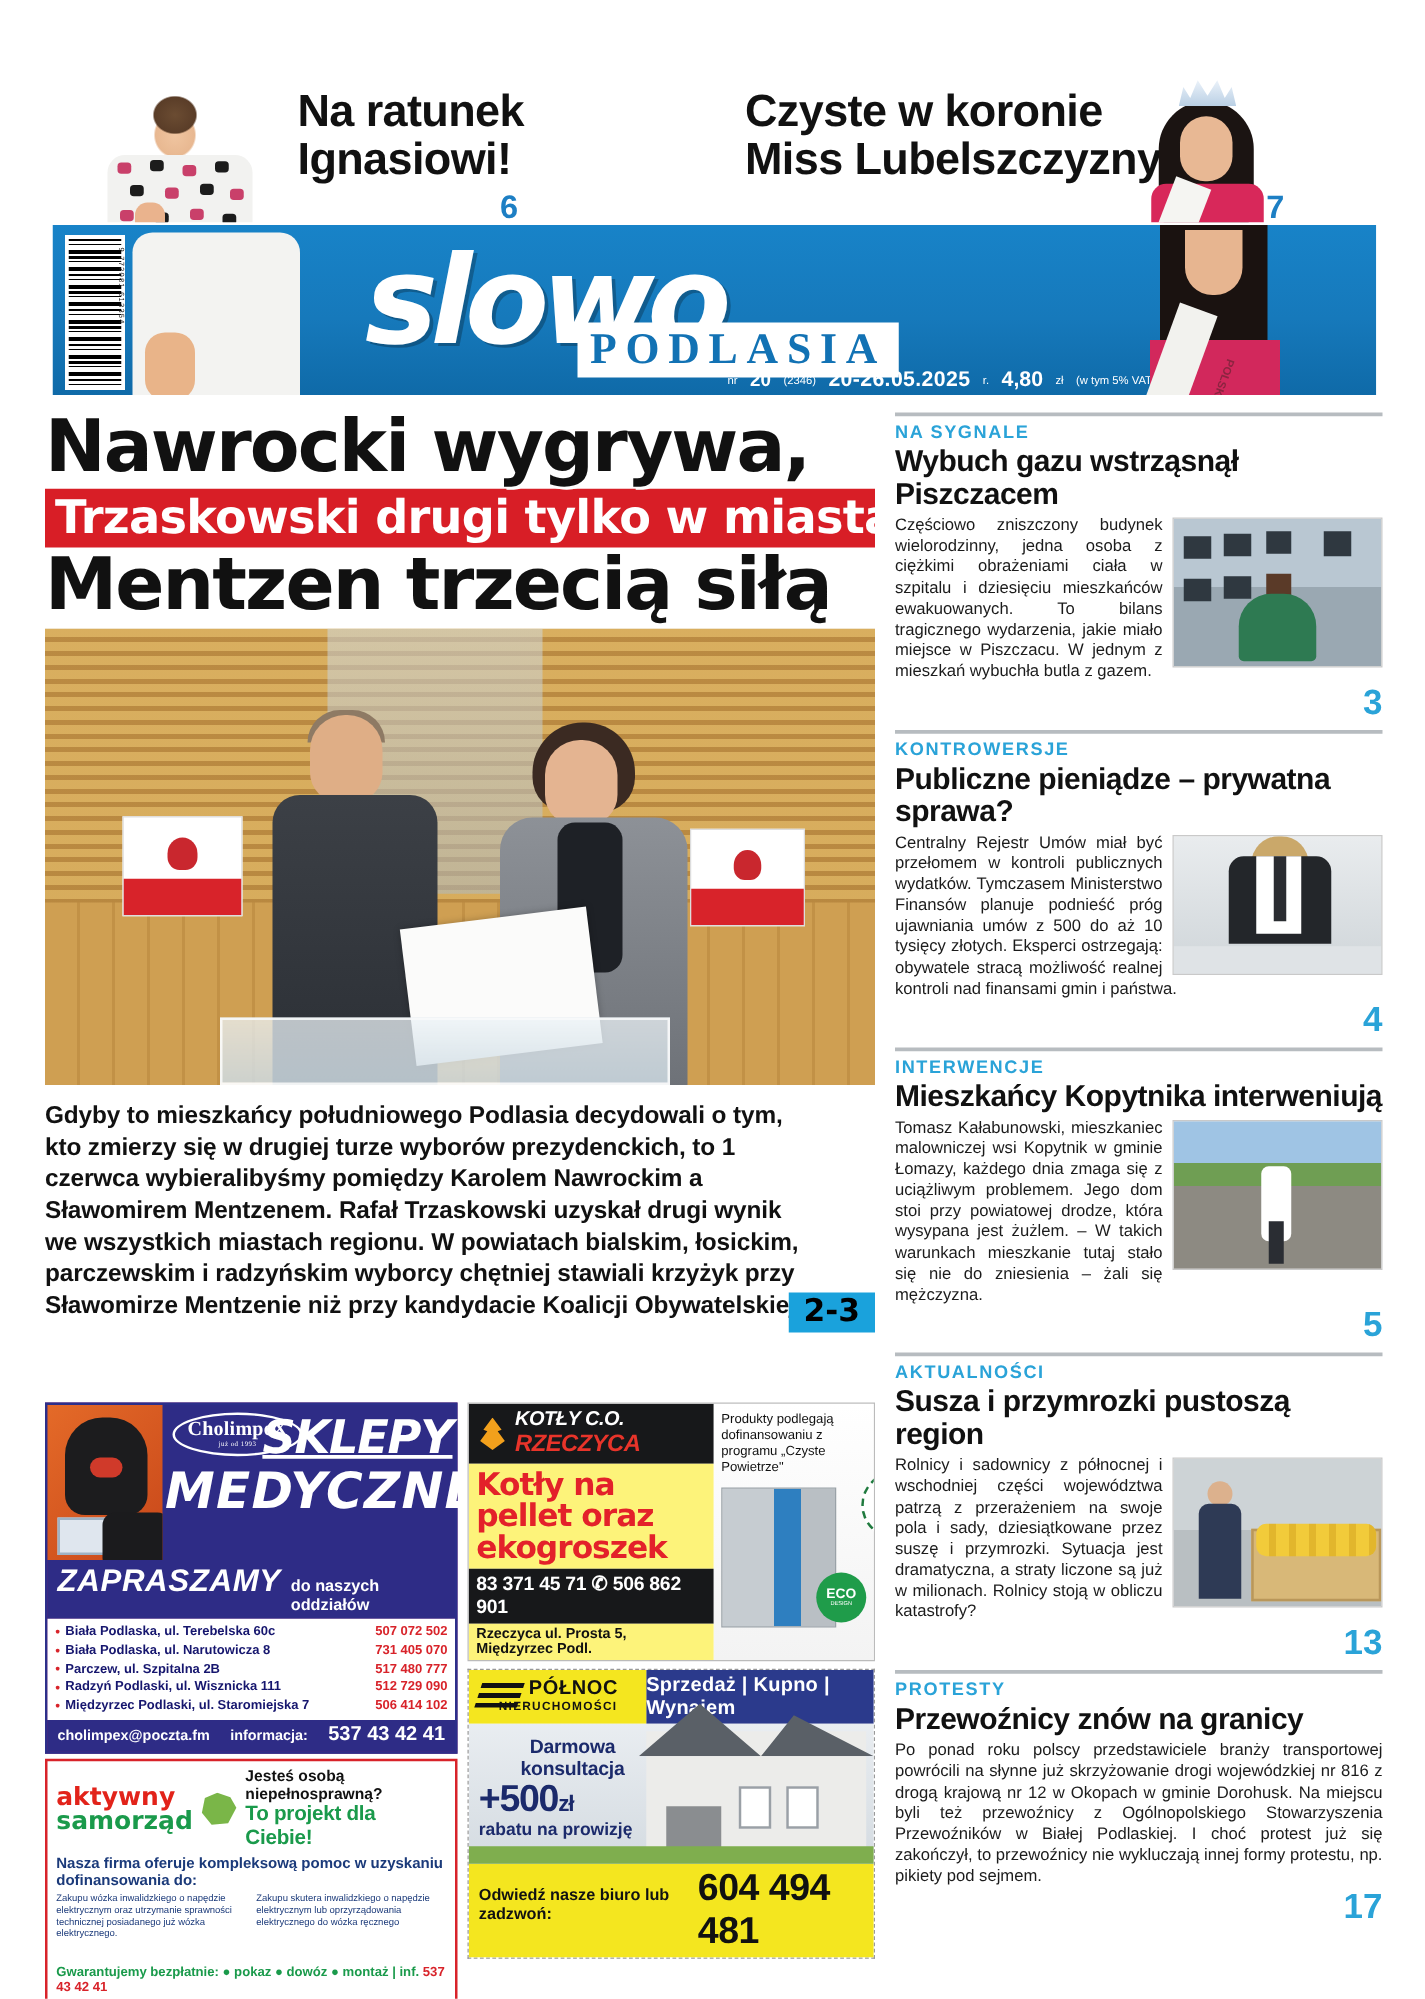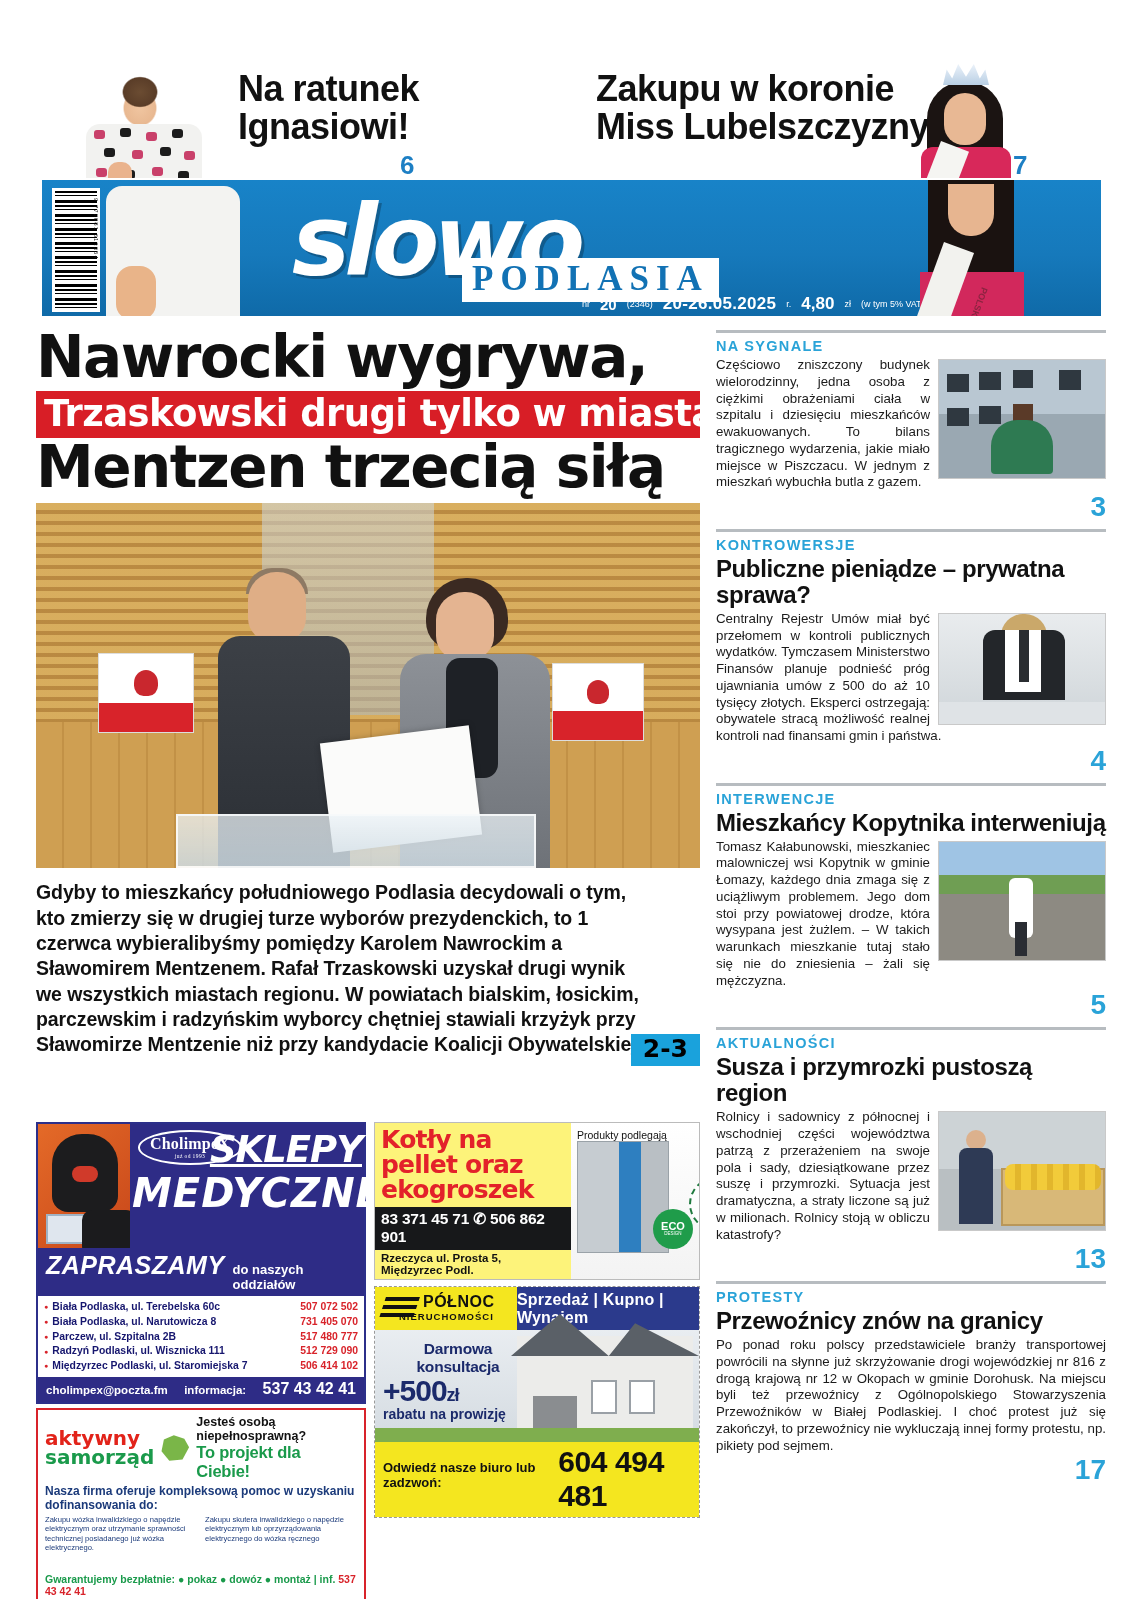--- a/index.html
+++ b/index.html
@@ -433,21 +433,21 @@
       <div class="kid-hand"></div>
     </div>
 
     <div class="teaser-text teaser-left">
       <div>Na ratunek</div>
       <div>Ignasiowi!</div>
     </div>
     <div class="teaser-num tn-left">6</div>
 
     <div class="teaser-text teaser-right">
-      <div>Zakupu w koronie</div>
+      <div>Czyste w koronie</div>
       <div>Miss Lubelszczyzny!</div>
     </div>
     <div class="teaser-num tn-right">7</div>
 
     <div class="teaser-woman">
       <div class="tw-hair"></div>
       <div class="tw-face"></div>
       <div class="tw-crown"></div>
       <div class="tw-dress"></div>
       <div class="tw-sash">
@@ -522,20 +522,21 @@
     <div class="lede-wrap">
       <div class="lede">Gdyby to mieszkańcy południowego Podlasia decydowali o tym, kto zmierzy się w drugiej turze wyborów prezydenckich, to 1 czerwca wybieralibyśmy pomiędzy Karolem Nawrockim a Sławomirem Mentzenem. Rafał Trzaskowski uzyskał drugi wynik we wszystkich miastach regionu. W powiatach bialskim, łosickim, parczewskim i radzyńskim wyborcy chętniej stawiali krzyżyk przy Sławomirze Mentzenie niż przy kandydacie Koalicji Obywatelskiej.</div>
       <div class="badge-23">2-3</div>
     </div>
   </div>
 
   <div class="right-col">
 
     <div class="sec clearfix">
       <div class="kicker">NA SYGNALE</div>
+      <div class="sec-title">Wybuch gazu wstrząsnął Piszczacem</div>
       <div class="sec-photo ph-building">
         <span class="win" style="left:8px;top:14px;width:22px;height:18px"></span>
         <span class="win" style="left:40px;top:12px;width:22px;height:18px"></span>
         <span class="win" style="left:74px;top:10px;width:20px;height:18px"></span>
         <span class="win" style="left:120px;top:10px;width:22px;height:20px"></span>
         <span class="win" style="left:8px;top:48px;width:22px;height:18px"></span>
         <span class="win" style="left:40px;top:46px;width:22px;height:18px"></span>
         <span class="win" style="left:74px;top:44px;width:20px;height:18px;background:#5a3a28"></span>
         <span class="canopy"></span>
       </div>
@@ -669,20 +670,27 @@
 
         <div class="ad-wypo">Wypożyczalnie sprzętu medycznego - 537 43 42 41</div>
 
       </div>
 
       <div class="ad-col">
 
         <div class="ad-kotly">
           <div class="ad-kotly-top">
             <div class="kot-left">
+              <div class="kot-logo">
+                <span class="kot-flame"></span>
+                <span>
+                  <span class="l1">KOTŁY C.O.</span><br>
+                  <span class="l2">RZECZYCA</span>
+                </span>
+              </div>
               <div class="kot-hdr">
                 <b>Kotły na pellet oraz ekogroszek</b>
               </div>
               <div class="kot-tel">83 371 45 71 ✆ 506 862 901</div>
               <div class="kot-addr">Rzeczyca ul. Prosta 5, Międzyrzec Podl.</div>
             </div>
             <div class="kot-right">
               <div class="kot-note">Produkty podlegają dofinansowaniu z programu „Czyste Powietrze"</div>
               <div class="kot-boiler"></div>
               <div class="kot-eco">

